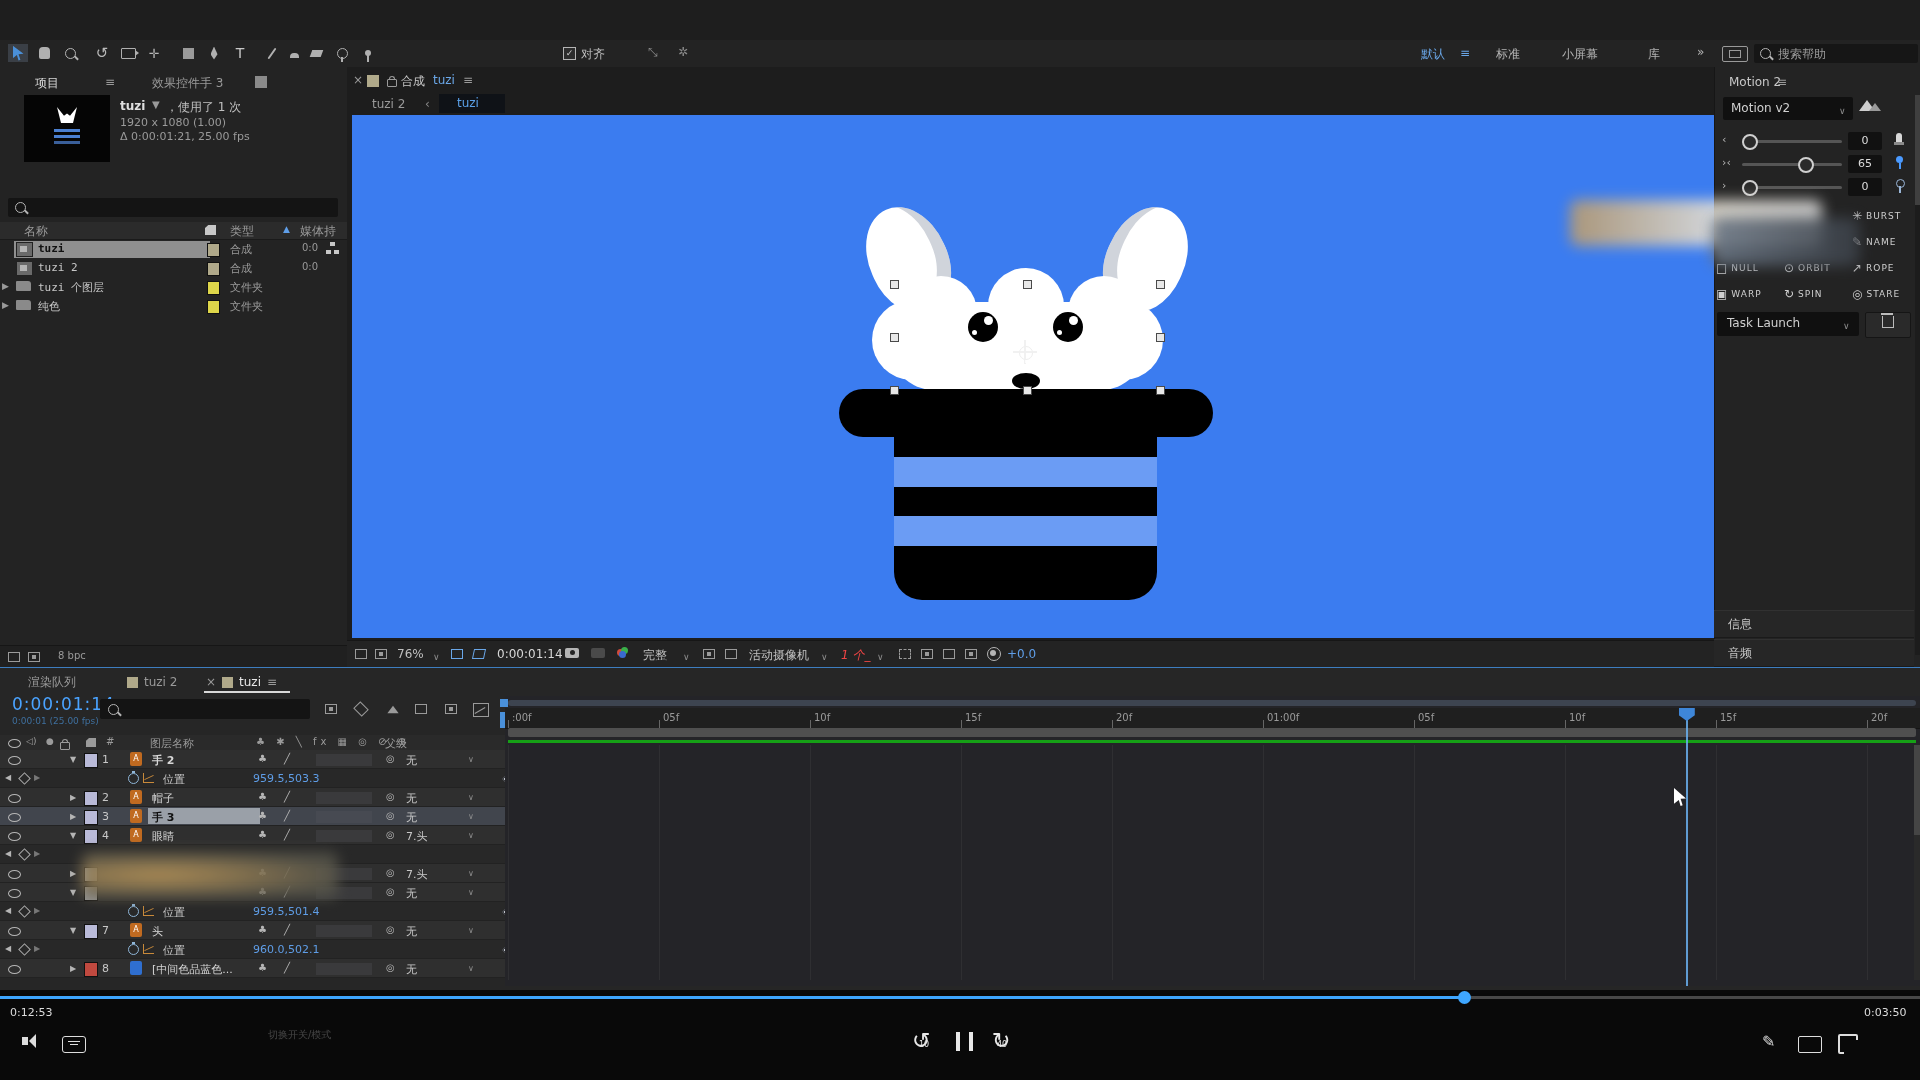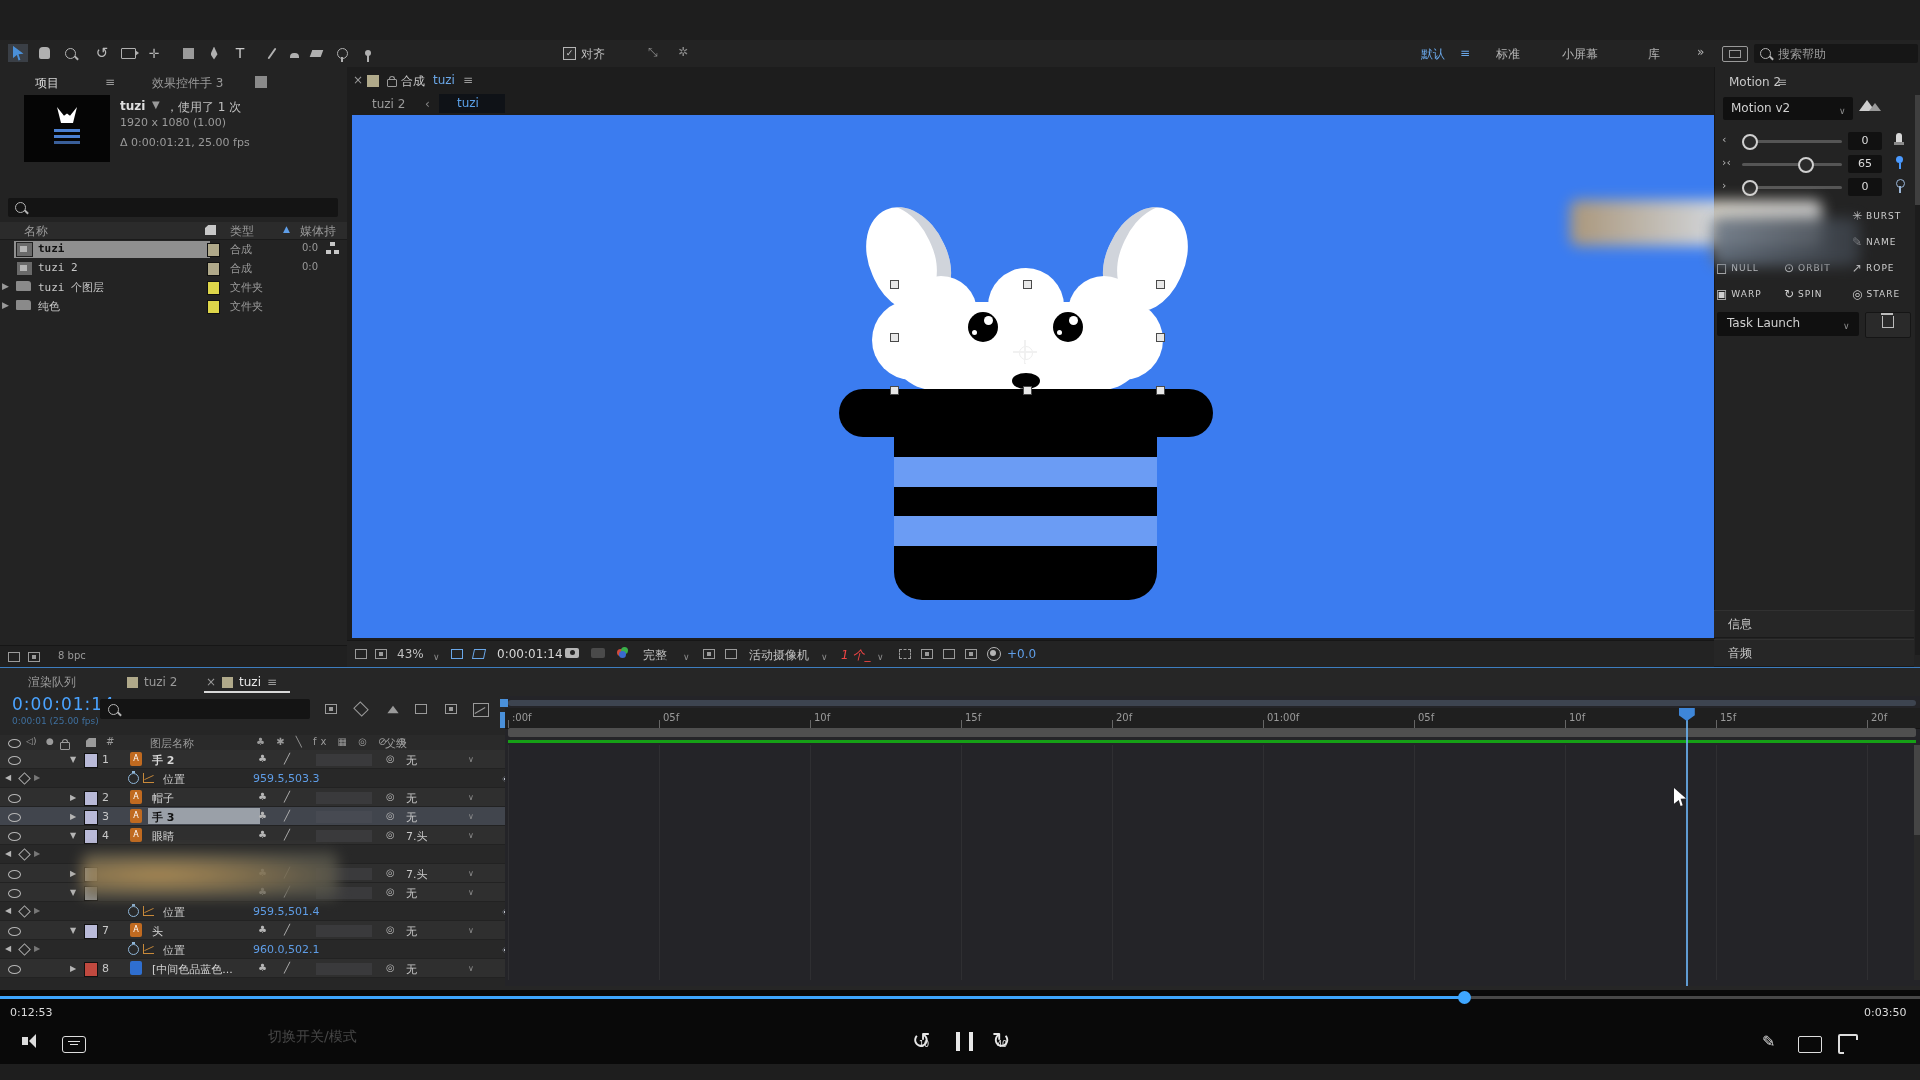--- a/index.html
+++ b/index.html
@@ -127,21 +127,21 @@
     <div class="abs" style="left:24px;top:28px;width:86px;height:67px;background:#050505;">
       <div class="abs" style="left:33px;top:12px;width:20px;height:16px;background:#fff;clip-path:polygon(0 0,35% 55%,50% 40%,65% 55%,100% 0,80% 100%,20% 100%);"></div>
       <div class="abs" style="left:30px;top:34px;width:26px;height:3px;background:#4a7fd0;"></div>
       <div class="abs" style="left:30px;top:40px;width:26px;height:3px;background:#4a7fd0;"></div>
       <div class="abs" style="left:30px;top:46px;width:26px;height:3px;background:#3a5f9a;"></div>
     </div>
     <span class="tx" style="left:120px;top:32px;color:#e0e0e0;font-weight:bold;">tuzi</span>
     <span class="tx" style="left:152px;top:32px;color:#9a9a9a;font-size:10px;">▼</span>
     <span class="tx" style="left:166px;top:32px;color:#c0c0c0;">，使用了 1 次</span>
     <span class="tx" style="left:120px;top:49px;color:#9a9a9a;font-size:11px;">1920 x 1080 (1.00)</span>
-    <span class="tx" style="left:120px;top:63px;color:#9a9a9a;font-size:11px;margin-top:6px;">Δ 0:00:01:21, 25.00 fps</span>
+    <span class="tx" style="left:120px;top:63px;color:#9a9a9a;font-size:11px;">Δ 0:00:01:21, 25.00 fps</span>
 
     <div class="abs" style="left:8px;top:131px;width:330px;height:19px;background:#141414;border-radius:2px;">
       <span class="mag" style="position:absolute;left:7px;top:4px;"></span>
     </div>
 
     <div class="abs" style="left:0;top:155px;width:347px;height:17px;background:#2b2b2b;border-bottom:1px solid #1a1a1a;">
       <span class="tx" style="left:24px;top:1px;color:#9a9a9a;">名称</span>
       <div class="abs" style="left:205px;top:3px;width:11px;height:10px;background:#c8c8c8;clip-path:polygon(0 30%,30% 0,100% 0,100% 100%,0 100%);"></div>
       <span class="tx" style="left:230px;top:1px;color:#9a9a9a;">类型</span>
       <span class="tx" style="left:283px;top:2px;color:#5f9ee8;font-size:9px;">▲</span>
@@ -241,21 +241,21 @@
       <div class="handle" style="position: absolute; left: 538px; top: 218px; width: 7px; height: 7px;"></div>
       <div class="handle" style="position: absolute; left: 804px; top: 218px; width: 7px; height: 7px;"></div>
       <div class="handle" style="position: absolute; left: 538px; top: 271px; width: 7px; height: 7px;"></div>
       <div class="handle" style="position: absolute; left: 671px; top: 271px; width: 7px; height: 7px;"></div>
       <div class="handle" style="position: absolute; left: 804px; top: 271px; width: 7px; height: 7px;"></div>
     </div>
 
   <div class="abs" style="left:347px;top:640px;width:1367px;height:27px;background:#232323;border-top:1px solid #161616;">
     <span class="boxic" style="position:absolute;left:8px;top:8px;"></span>
     <span class="boxic dot" style="position:absolute;left:28px;top:8px;"></span>
-    <span class="tx" style="left:50px;top:6px;color:#c0c0c0;">43%</span>
+    <span class="tx" style="left:50px;top:6px;color:#c0c0c0;">76%</span>
     <span class="tx" style="left:86px;top:8px;"><span class="chev">∨</span></span>
     <span class="boxic" style="position:absolute;left:104px;top:8px;border-color:#6aa7e8;"></span>
     <span class="boxic" style="position:absolute;left:126px;top:8px;transform:skewX(-12deg);border-color:#6aa7e8;"></span>
     <span class="tx" style="left:150px;top:6px;color:#d8d8d8;">0:00:01:14</span>
     <div class="abs" style="left:218px;top:7px;width:14px;height:10px;background:#b5b5b5;border-radius:2px;">
         <div style="width:5px;height:5px;background:#232323;border-radius:50%;margin:2px auto;"></div>
       </div>
     <div class="abs" style="left:244px;top:7px;width:14px;height:10px;background:#4a4a4a;border-radius:2px;"></div>
     <div class="abs" style="left:270px;top:6px;width:14px;height:12px;">
       <div style="position:absolute;left:0;top:2px;width:7px;height:7px;background:#d04a3a;border-radius:50%;"></div>
@@ -541,27 +541,27 @@
       <div class="bar" style="position: absolute; left: 1565px; top: 924px; width: 241.6px; background: rgb(110, 116, 128);"></div>
       <div class="diamond" style="position: absolute; left: 504px; top: 945px;"></div>
       <div class="diamond" style="position: absolute; left: 806px; top: 945px;"></div>
       <div class="diamond" style="position: absolute; left: 1561px; top: 945px;"></div>
       <div class="diamond hollow" style="position: absolute; left: 1908px; top: 945px;"></div>
       <div class="bar" style="position: absolute; left: 508px; top: 962px; width: 1412px; background: rgb(138, 59, 49);"></div>
       <div class="bar" style="position: absolute; left: 930.8px; top: 962px; width: 634.2px; background: rgb(119, 47, 38);"></div>
       <div style="position: absolute; left: 1565px; top: 745px; width: 151px; height: 235px; background: rgba(255, 255, 255, 0.043);"></div>
     </div>
 
-  <div class="abs" style="left:0;top:990px;width:1920px;height:74px;background:rgba(8,8,8,0.94);z-index:50;">
+  <div class="abs" style="left:0;top:990px;width:1920px;height:90px;background:rgba(8,8,8,0.94);z-index:50;">
     <div class="abs" style="left:0;top:6px;width:1465px;height:3px;background:#3ea6ff;"></div>
     <div class="abs" style="left:1465px;top:6px;width:455px;height:3px;background:rgba(150,150,150,0.45);"></div>
     <div class="abs" style="left:1458px;top:1px;width:13px;height:13px;background:#3ea6ff;border-radius:50%;"></div>
     <span class="tx" style="left:10px;top:16px;font-size:11px;color:#ddd;">0:12:53</span>
     <span class="tx" style="left:1864px;top:16px;font-size:11px;color:#ddd;">0:03:50</span>
-    <span class="tx cjk-faint" style="left:268px;top:38px;font-size:14px;color:#777;">切换开关/模式</span>
+    <span class="tx cjk-faint" style="left:268px;top:38px;font-size:10px;color:#777;">切换开关/模式</span>
     <div class="abs" style="left:22px;top:44px;">
       <div style="width:6px;height:8px;background:#ddd;display:inline-block;"></div>
       <div style="width:0;height:0;border-right:7px solid #ddd;border-top:7px solid transparent;border-bottom:7px solid transparent;display:inline-block;margin-left:-3px;vertical-align:top;"></div>
     </div>
     <div class="abs" style="left:62px;top:46px;width:22px;height:15px;border:1px solid #ddd;border-radius:3px;">
         <div style="width:12px;height:1px;background:#ddd;margin:4px auto 2px;"></div>
         <div style="width:8px;height:1px;background:#ddd;margin:0 auto;"></div>
       </div>
     <div class="abs" style="left:912px;top:38px;font-size:22px;color:#e8e8e8;">↺<span style="position:absolute;left:7px;top:12px;font-size:8px;">10</span></div>
     <div class="abs" style="left:956px;top:42px;">

